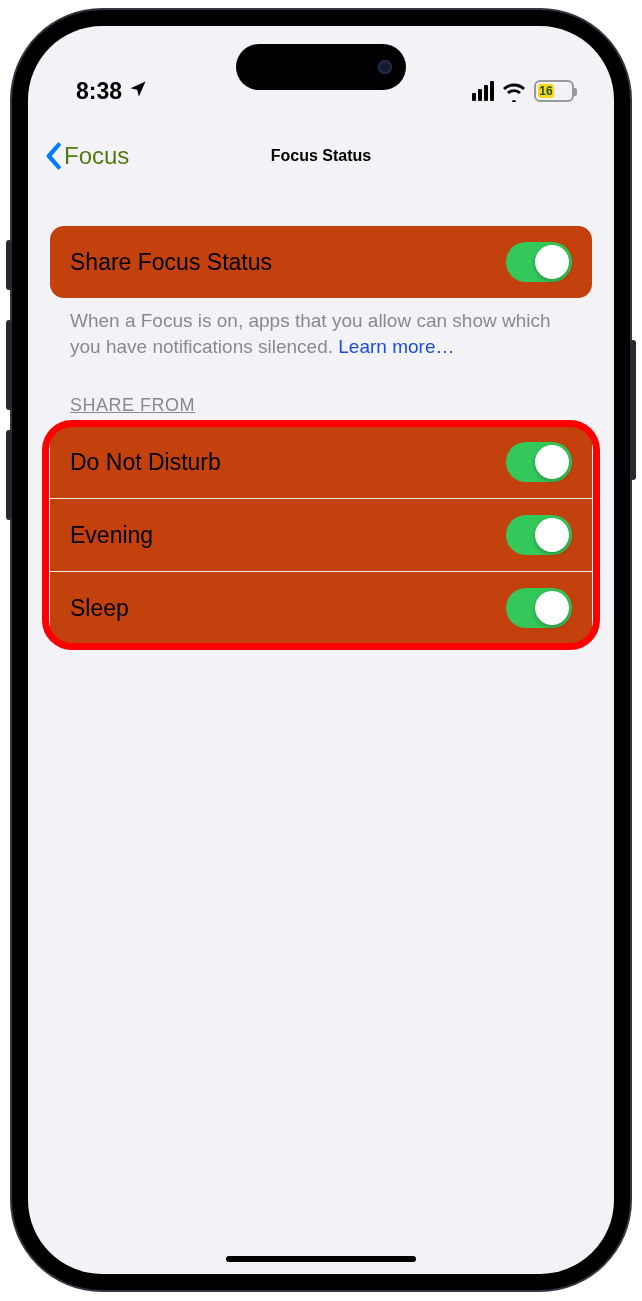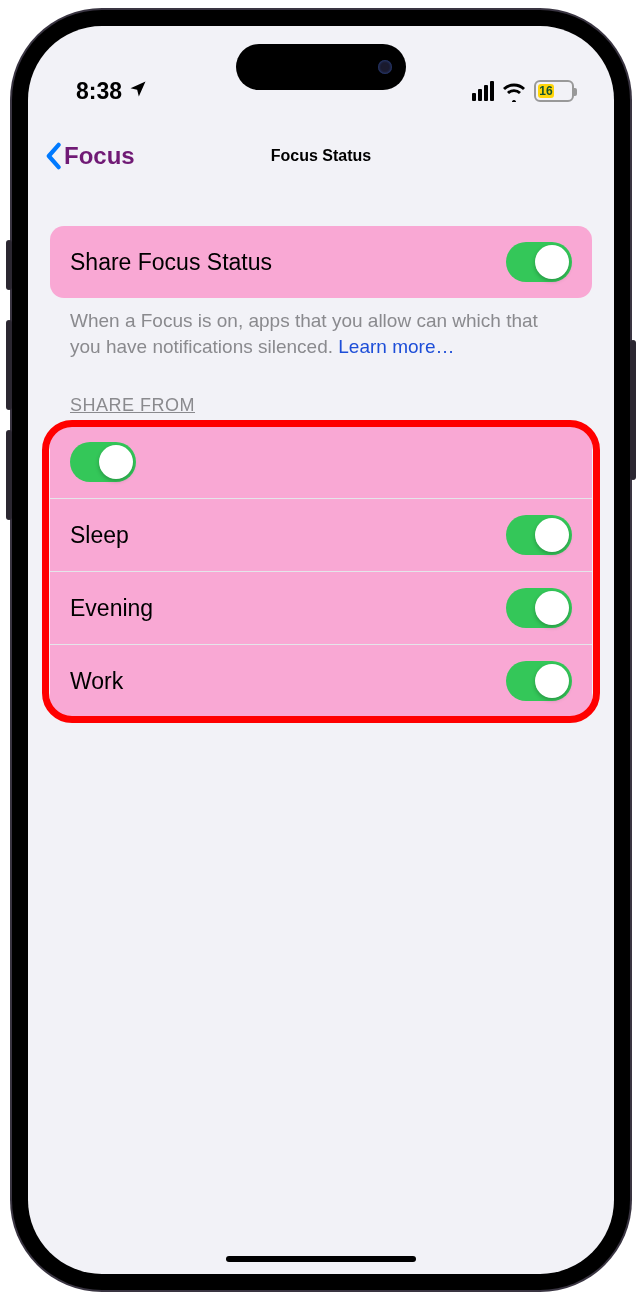--- a/index.html
+++ b/index.html
@@ -86,36 +86,35 @@
   .nav-bar {
     position: absolute;
     top: 100px; left:0; right:0;
     height: 60px;
     display:flex; align-items:center; justify-content:center;
     padding: 0 20px;
   }
   .back-btn {
     position:absolute; left:16px;
     display:flex; 
-    color:#701a75; font-size:24px;
+    color:#4d7c0f; font-size:24px;
     cursor:pointer;
-    font-weight:bold;
   }
   .chevron-left {
     width:18px; height:28px; margin-right:2px;
   }
   .chevron-left svg { width:100%; height:100%; }
   .nav-title { font-size:16px; font-weight:700; }
   .content {
     position:absolute;
     top:200px; left:0; right:0; bottom:0;
     padding: 0 22px;
   }
   .group {
-    background:#f9a8d4;
+    background:#c2410c;
     border-radius:14px;
     overflow:hidden;
   }
   .row {
     display:flex; align-items:center; justify-content:space-between;
     padding: 16px 20px;
     min-height:60px;
     border-bottom:1px solid #e5e5ea;
   }
   .row:last-child { border-bottom:none; }
@@ -219,50 +218,45 @@
 
       <div class="group">
         <div class="row">
           <span class="row-label">Share Focus Status</span>
           <div class="toggle">
             <div class="toggle-knob"></div>
           </div>
         </div>
       </div>
       <div class="footer-text">
-        <span>When a Focus is on, apps that you allow can which that you have notifications silenced. </span><a href="#">Learn more…</a>
+        <span>When a Focus is on, apps that you allow can show which you have notifications silenced. </span><a href="#">Learn more…</a>
       </div>
 
       <div class="section-header">SHARE FROM</div>
 
       <div class="highlight-box">
         <div class="group">
           <div class="row">
+            <span class="row-label">Do Not Disturb</span>
+            <div class="toggle">
+                <div class="toggle-knob"></div>
+              </div>
+          </div>
+          <div class="row">
+            <span class="row-label">Evening</span>
             <div class="toggle">
                 <div class="toggle-knob"></div>
               </div>
           </div>
           <div class="row">
             <span class="row-label">Sleep</span>
             <div class="toggle">
                 <div class="toggle-knob"></div>
               </div>
           </div>
-          <div class="row">
-            <span class="row-label">Evening</span>
-            <div class="toggle">
-                <div class="toggle-knob"></div>
-              </div>
-          </div>
-          <div class="row">
-            <span class="row-label">Work</span>
-            <div class="toggle">
-                <div class="toggle-knob"></div>
-              </div>
-          </div>
         </div>
       </div>
 
 
     </div>
 
     <div class="home-indicator"></div>
   </div>
 </div>
 

